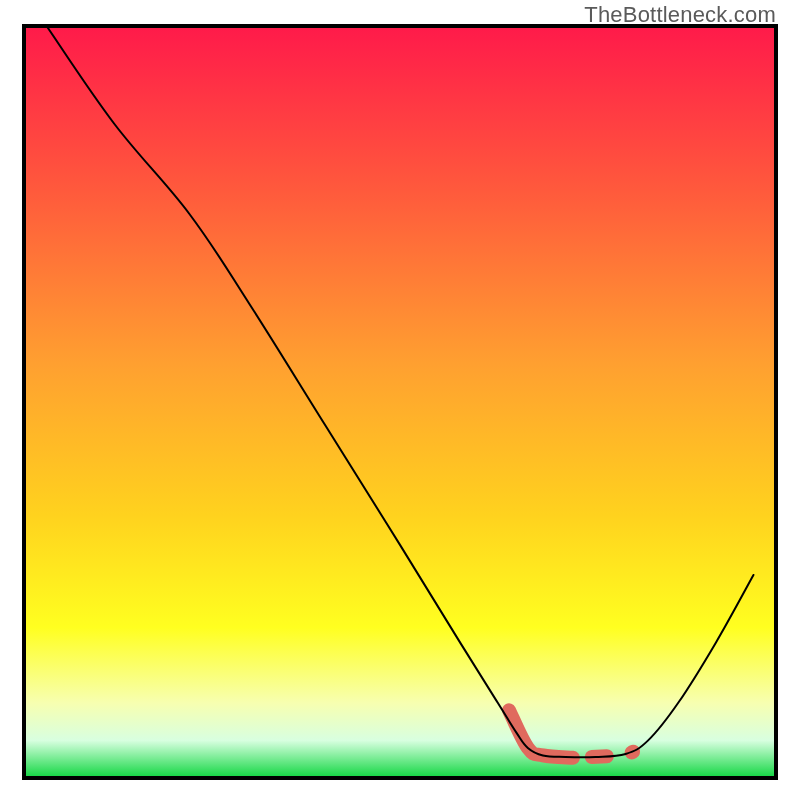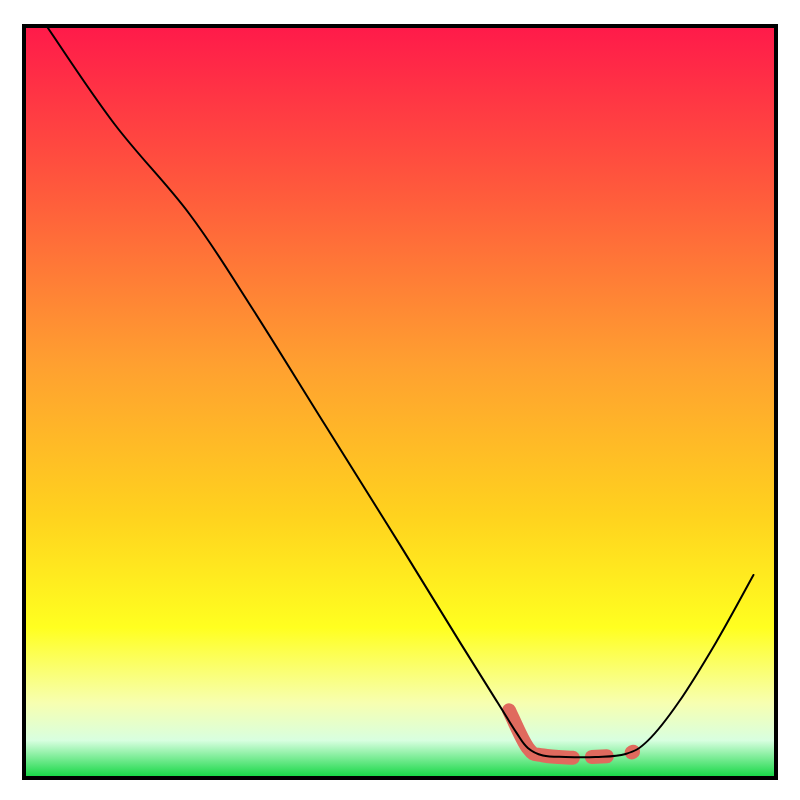--- a/index.html
+++ b/index.html
@@ -26,20 +26,21 @@
     letter-spacing: 0.2px;
   }
   svg {
     display: block;
   }
 </style>
 </head>
 <body>
 
 <div class="chart-container">
+  <div class="watermark">TheBottleneck.com</div>
   <svg id="chart-svg" width="800" height="800" viewBox="0 0 800 800">
     <defs>
       <linearGradient id="bg-grad" x1="0" y1="0" x2="0" y2="1">
           <stop offset="0%" stop-color="#ff1a4a"></stop>
           <stop offset="22%" stop-color="#ff5a3c"></stop>
           <stop offset="45%" stop-color="#ffa030"></stop>
           <stop offset="65%" stop-color="#ffd21e"></stop>
           <stop offset="80%" stop-color="#ffff20"></stop>
           <stop offset="90%" stop-color="#f7ffb0"></stop>
           <stop offset="95%" stop-color="#d8ffe0"></stop>

